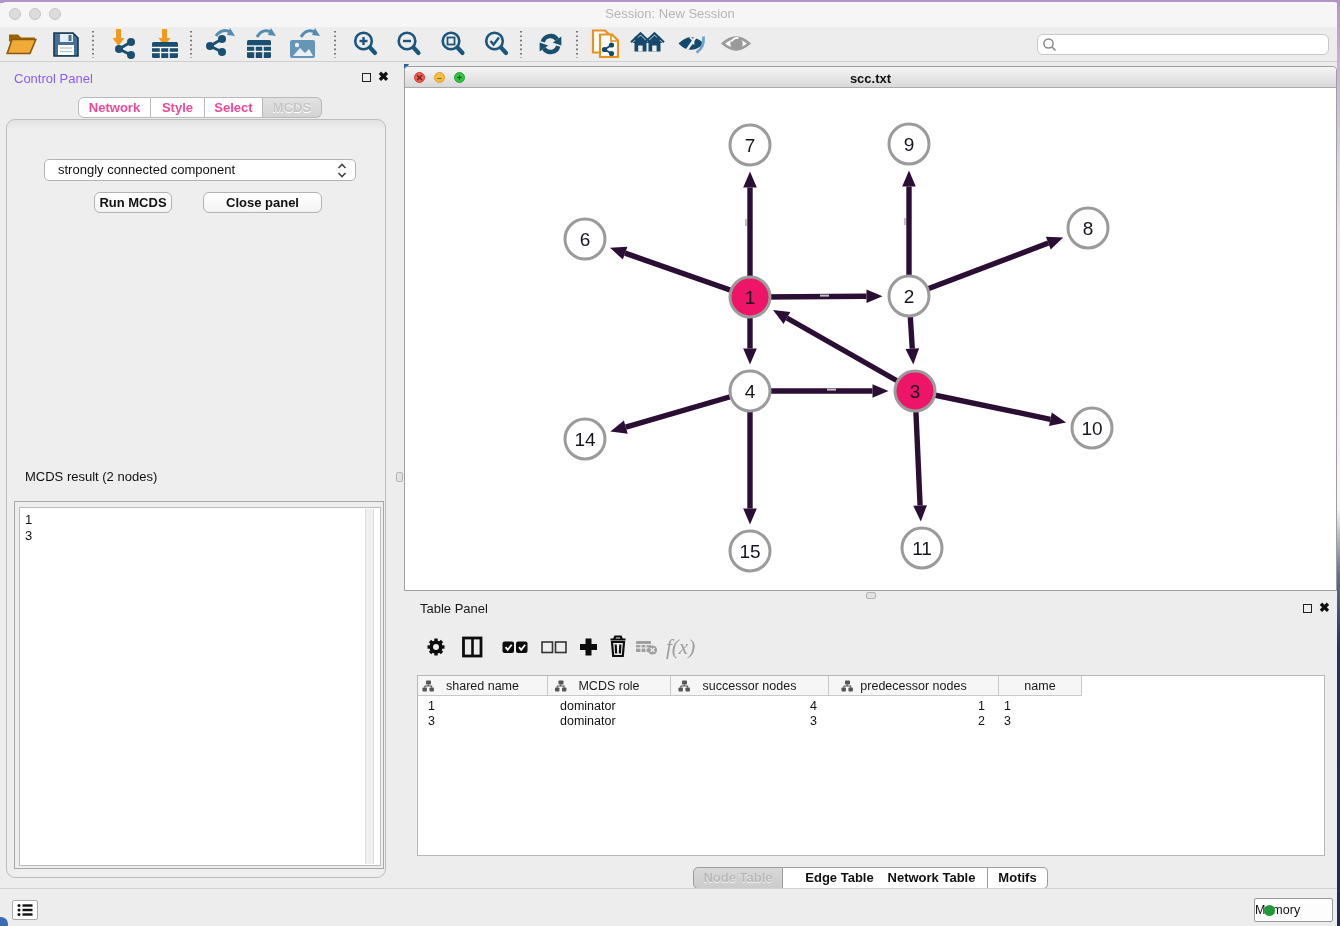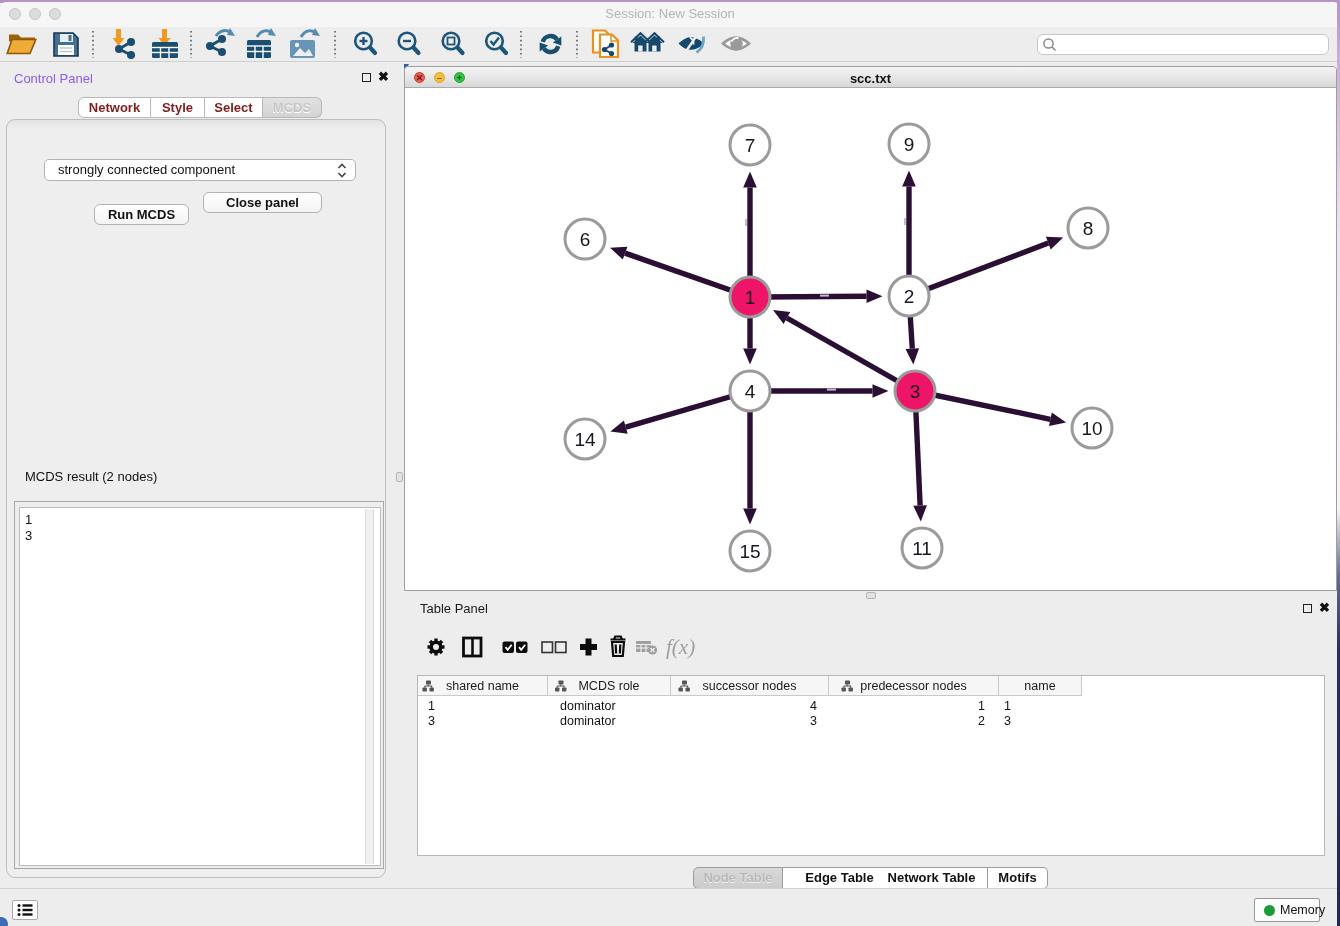--- a/index.html
+++ b/index.html
@@ -12,21 +12,21 @@
 #wtitle{top:6px;left:0;width:1340px;text-align:center;font-size:13px;color:#b5b5b5;}
 #toolbar{left:0;top:27px;width:1340px;height:35px;background:#ededed;border-bottom:1px solid #cfcfcf;}
 
 #search{left:1037px;top:34px;width:292px;height:21px;background:#fff;border:1px solid #c8c8c8;border-radius:6px;}
 
 #ctlpanel{left:0;top:62px;width:392px;height:826px;background:#ededed;}
 #ctlhead{left:14px;top:9px;font-size:13px;color:#8b5cf6;}
 .floatbtn{width:9px;height:9px;border:1.5px solid #222;top:11px;}
 .closex{font-size:13px;font-weight:bold;color:#111;top:7px;}
 #ctlbody{left:6px;top:57px;width:380px;height:759px;background:linear-gradient(#e2e2e2,#eeeeee 9px);border:1px solid #bdbdbd;border-radius:9px;}
-.tab{position:absolute;top:35px;height:21px;background:#fff;border:1px solid #b9b9b9;font-size:13px;font-weight:bold;text-align:center;line-height:19px;color:#7f1d1d;}
+.tab{position:absolute;top:35px;height:21px;background:#fff;border:1px solid #b9b9b9;font-size:13px;font-weight:bold;text-align:center;line-height:19px;color:#ec4899;}
 #opt{top:76px;width:380px;left:6px;text-align:center;font-size:13px;color:#1a1a1a;}
 #dropdown{left:44px;top:97px;width:312px;height:22px;background:#fff;border:1px solid #b3b3b3;border-radius:5px;font-size:13px;line-height:20px;color:#111;padding-left:13px;}
 .btn{position:absolute;top:130px;height:21px;background:linear-gradient(#ffffff,#f3f3f3);border:1px solid #b3b3b3;border-radius:6px;font-size:13px;font-weight:bold;text-align:center;line-height:19px;color:#111;}
 #fieldset{left:14px;top:439px;width:370px;height:368px;border:1px solid #a8a8a8;}
 #legend{left:22px;top:407px;background:#eeeeee;padding:0 3px;font-size:13px;color:#111;}
 #resultbox{left:19px;top:445px;width:362px;height:359px;background:#fff;border:1px solid #bcbcbc;font-size:13px;color:#111;line-height:16px;padding:4px 0 0 5px;}
 #scrolltrack{left:345px;top:1px;width:9px;height:355px;background:#f0f0f0;border-left:1px solid #dcdcdc;border-right:1px solid #dcdcdc;}
 
 #netwin{left:404px;top:66px;width:933px;height:525px;background:#fff;border:1px solid #9e9e9e;border-radius:4px 4px 0 0;}
 #nettitle{left:0;top:0;width:931px;height:21px;background:linear-gradient(#f5f5f5,#d8d8d8);border-bottom:1px solid #ababab;border-radius:4px 4px 0 0;}
@@ -42,21 +42,21 @@
 #tphead{left:16px;top:1px;font-size:13px;color:#1a1a1a;}
 #tbltoolbar{left:13px;top:22px;width:905px;height:43px;}
 #tbl{left:13px;top:75px;width:908px;height:181px;background:#fff;border:1px solid #b7b7b7;}
 #tblhdr{left:0;top:0;width:664px;height:20px;background:#f6f6f6;border-bottom:1px solid #c9c9c9;}
 .hcell{position:absolute;top:0;height:20px;border-right:1px solid #c9c9c9;font-size:12.5px;color:#1a1a1a;text-align:center;line-height:20px;}
 .trow{position:absolute;font-size:12.5px;color:#111;}
 .tabb{position:absolute;top:267px;height:22px;background:#fff;border:1px solid #9c9c9c;font-size:13px;font-weight:bold;text-align:center;line-height:20px;color:#111;}
 
 #statusbar{left:0;top:888px;width:1340px;height:38px;background:#ededed;border-top:1px solid #d2d2d2;}
 #listbtn{left:12px;top:11px;width:26px;height:20px;background:#fdfdfd;border:1px solid #aaaaaa;border-radius:2px;}
-#membtn{left:1254px;top:9px;width:66px;height:24px;background:#fdfdfd;border:1px solid #999;border-radius:2px;font-size:12.5px;color:#111;line-height:22px;text-align:left;padding-left:25px;}
+#membtn{left:1254px;top:9px;width:79px;height:24px;background:#fdfdfd;border:1px solid #999;border-radius:2px;font-size:12.5px;color:#111;line-height:22px;text-align:left;}
 #memdot{left:9px;top:6px;width:11px;height:11px;border-radius:50%;background:#1e9b38;}
 #redge{left:1337px;top:0;width:3px;height:926px;background:linear-gradient(#b494c7 0%,#cdb4da 8%,#ece4f0 25%,#f7f4f7 55%,#62718f 62%,#25335c 70%,#1d2b50 100%);}
 #bluedot{left:-6px;top:917px;width:14px;height:14px;border-radius:50%;background:#3a6cb3;}
 </style></head>
 <body>
 <div class="abs" id="purpletop"></div>
 <div class="abs" id="titlebar"></div>
 <div class="abs tl" style="left:9px;"></div>
 <div class="abs tl" style="left:29px;"></div>
 <div class="abs tl" style="left:49px;"></div>
@@ -211,21 +211,21 @@
   <div class="abs" id="ctlbody"></div>
   <div class="abs tab" style="left:78px;width:73px;border-radius:6px 0 0 6px;">Network</div>
   <div class="abs tab" style="left:151px;width:54px;border-left:none;">Style</div>
   <div class="abs tab" style="left:205px;width:58px;border-left:none;">Select</div>
   <div class="abs tab" style="left:263px;width:59px;border-left:none;border-radius:0 6px 6px 0;background:linear-gradient(#e2e2e2,#d3d3d3);color:#c6c6c6;text-shadow:0 1px 0 #fff;">MCDS</div>
   <div class="abs" id="dropdown">strongly connected component
     <svg class="abs" style="right:8px;top:3px;" width="10" height="15" viewBox="0 0 10 15">
         <path d="M1.5 5 L5 1.5 L8.5 5 M1.5 10 L5 13.5 L8.5 10" fill="none" stroke="#444" stroke-width="1.6"></path>
       </svg>
   </div>
-  <div class="abs btn" style="left:94px;width:95px;margin-top:12px;">Run MCDS</div>
+  <div class="abs btn" style="left:94px;width:78px;">Run MCDS</div>
   <div class="abs btn" style="left:203px;width:119px;">Close panel</div>
   <div class="abs" id="fieldset"></div>
   <div class="abs" id="legend">MCDS result (2 nodes)</div>
   <div class="abs" id="resultbox">1<br>3<div class="abs" id="scrolltrack"></div></div>
 </div>
 
 <div class="abs" id="vdiv"></div>
 <div class="abs" id="vgrip"></div>
 
 <svg class="abs" style="left:403px;top:63px;" width="7" height="7" viewBox="0 0 7 7">

